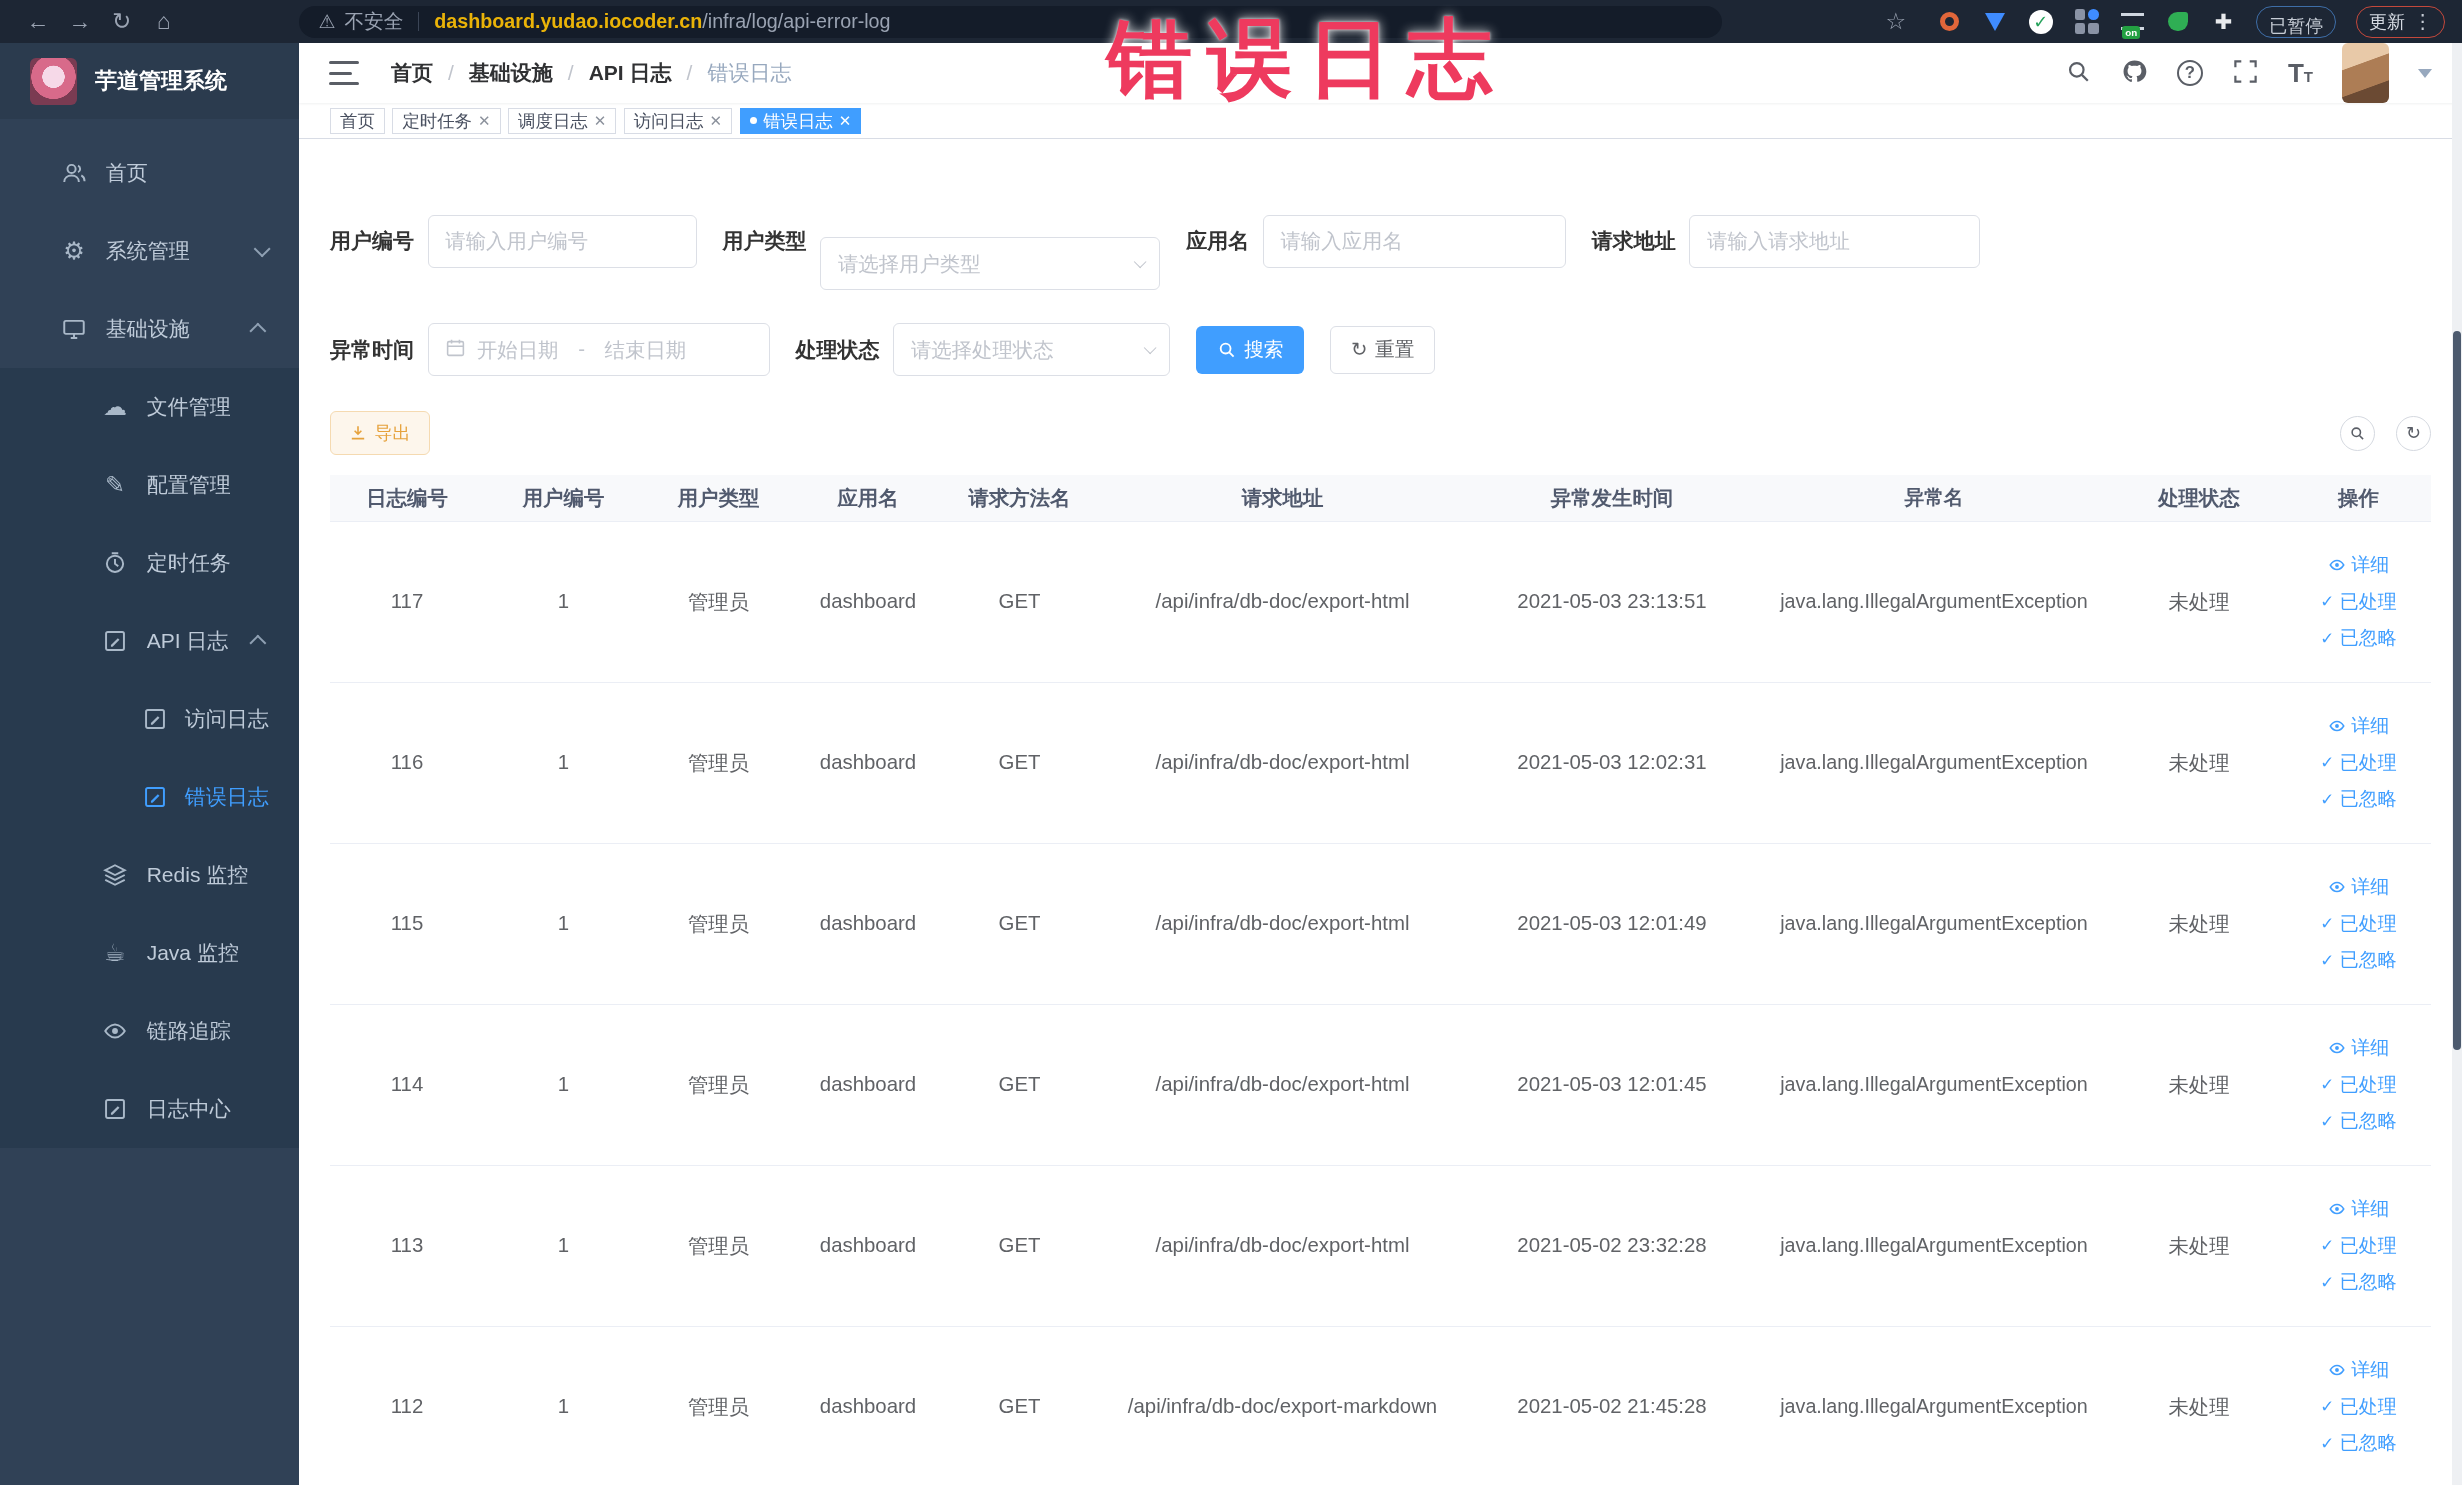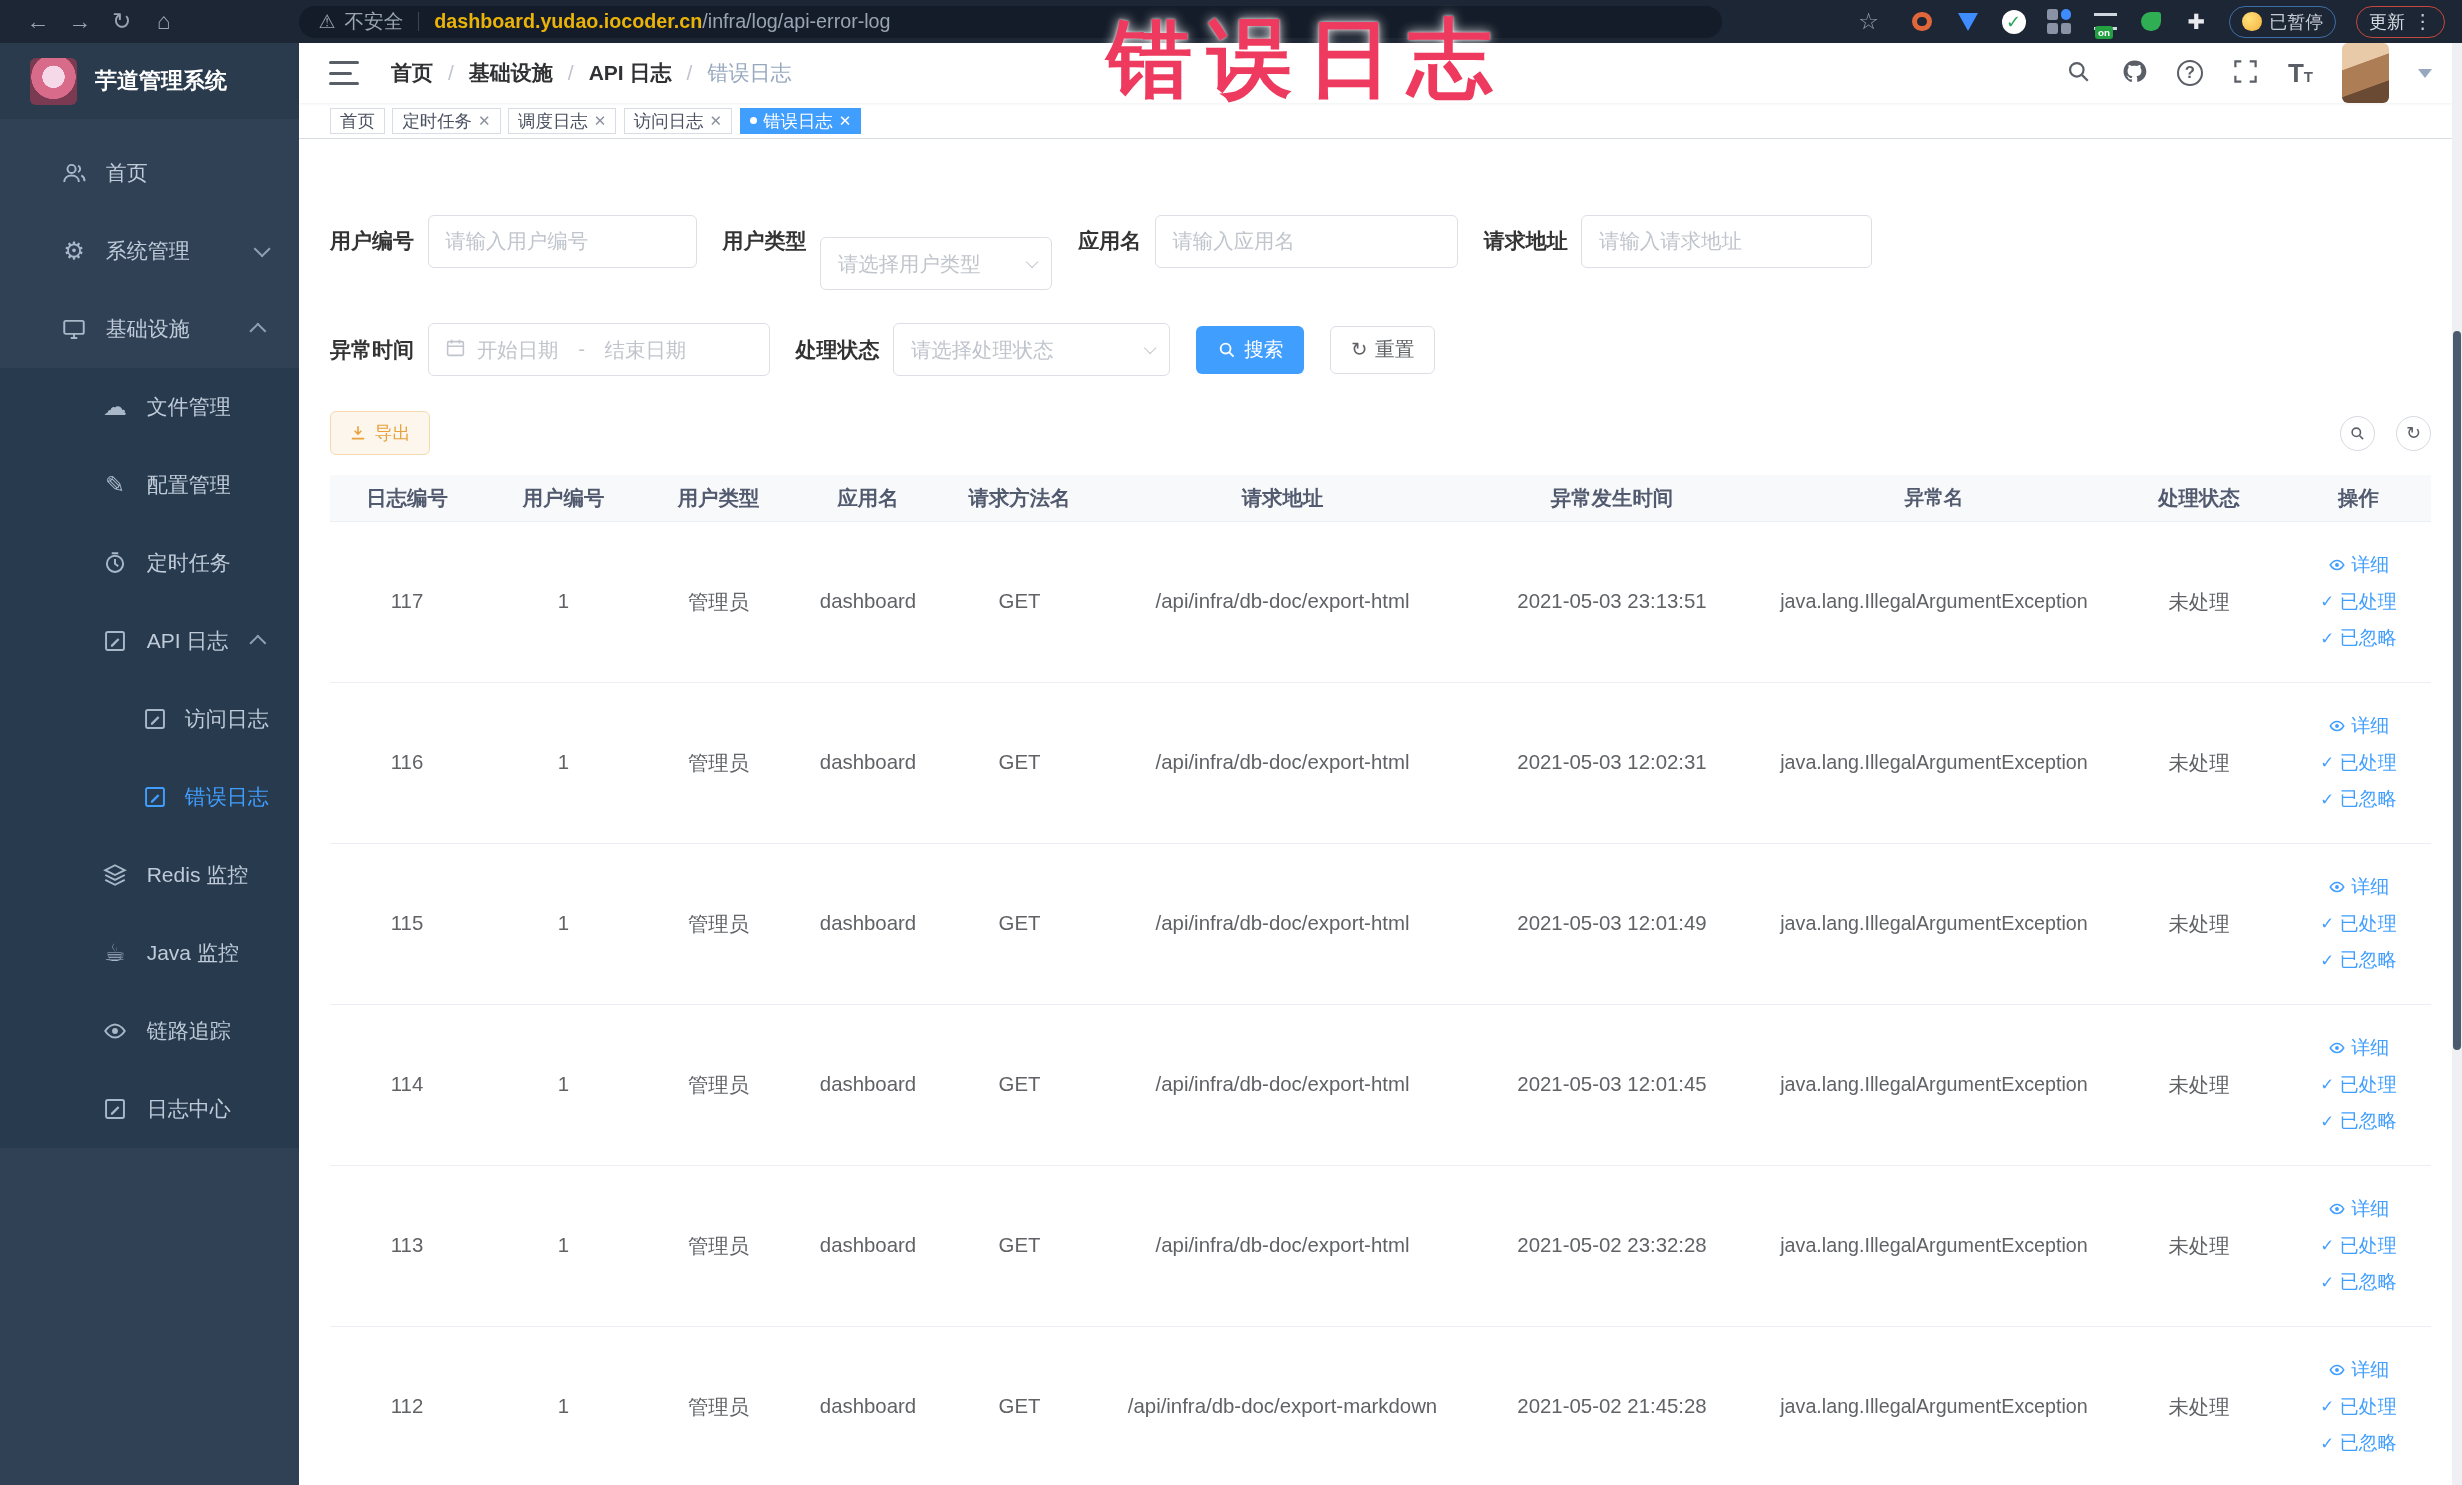--- a/index.html
+++ b/index.html
@@ -20,21 +20,21 @@
   .ext-shield { width:0; height:0; border-left:10.6px solid transparent; border-right:10.6px solid transparent; border-top:18px solid #3f8cff; }
   .ext-check { width:24px; height:24px; border-radius:50%; background:#fff; color:#27a35c; font-size:18px; font-weight:bold; display:flex; align-items:center; justify-content:center; }
   .ext-grid { display:grid; grid-template-columns:10.6px 10.6px; grid-gap:3px; }
   .ext-grid i { width:10.6px; height:10.6px; background:#8a93a5; border-radius:2.3px; }
   .ext-grid i.b { background:#3f8cff; border-radius:50%; }
   .ext-on { position:relative; width:23px; height:16.7px; border-top:3.8px solid #cfd6e0; border-bottom:3.8px solid #cfd6e0; }
   .ext-on em { position:absolute; left:1.5px; bottom:-12px; background:#23a042; color:#fff; font-style:normal; font-size:9.8px; padding:0.8px 3px; border-radius:3px; font-weight:bold; }
   .ext-leaf { width:19.7px; height:19.7px; background:#2fae54; border-radius:50% 3px 50% 50%; }
   .ext-puzzle { color:#e8eaed; font-size:21px; }
   .pill { height:32px; border-radius:16px; display:flex; align-items:center; padding:0 12px; font-size:18px; gap:7.6px; cursor:pointer; }
-  .pill-paused { border:1.5px solid #3e6ea8; color:#c7cdd6; }
+  .pill-paused { border:1.5px solid #3e6ea8; color:#c7cdd6;flex-direction:column; }
   .face { width:19.7px; height:19.7px; border-radius:50%; background:radial-gradient(circle at 35% 35%,#ffe27a,#f4b13d); }
   .pill-update { border:1.5px solid #c4483b; color:#d8dde5; }
   .kebab { font-size:19.7px; color:#c7cdd6; }
 
   
   .app { display:flex; height:1443px; position:relative; }
 
   
   .sidebar { width:299px; flex:none; background:#304156; color:#bfcbd9; overflow:hidden; }
   .logo-row { height:76px; display:flex; align-items:center; padding-left:30px; background:#2b3b4e; cursor:pointer; }
@@ -363,21 +363,21 @@
 
       <div class="filter-row r1">
         <div class="f-item">
           <span class="f-label">用户编号</span>
           <span class="f-input" style="width:269px;">
             <input placeholder="请输入用户编号" style="">
           </span>
         </div>
         <div class="f-item">
           <span class="f-label">用户类型</span>
-          <span class="f-input" style="width:232px;margin-top:45px;">
+          <span class="f-input" style="width:340px;margin-top:45px;">
             <span class="ph">请选择用户类型</span>
             <span class="sel-caret"></span>
           </span>
         </div>
         <div class="f-item">
           <span class="f-label">应用名</span>
           <span class="f-input" style="width:303px;">
             <input placeholder="请输入应用名" style="">
           </span>
         </div>

